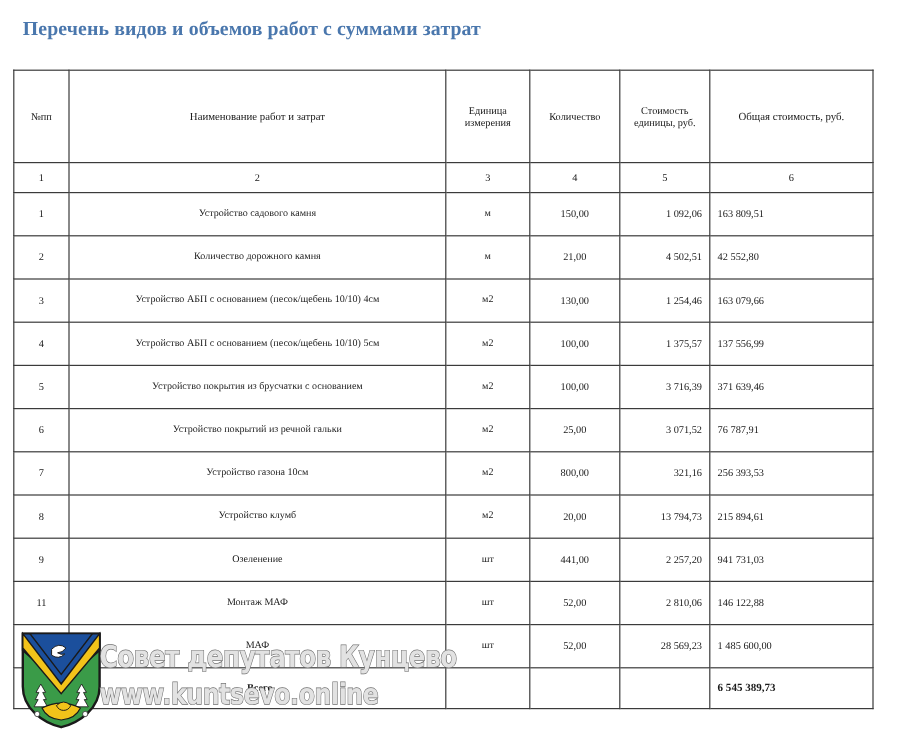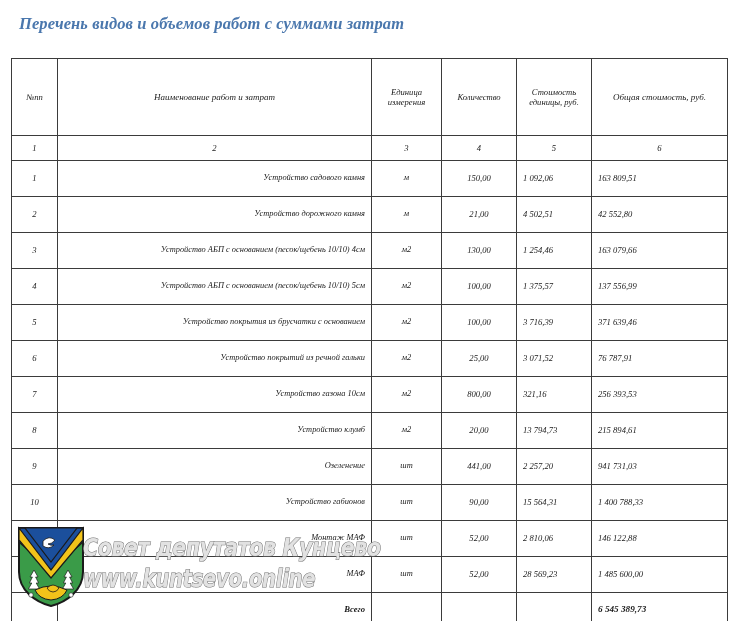--- a/index.html
+++ b/index.html
@@ -15,21 +15,20 @@
     color: #111111;
     overflow: hidden;
     position: relative;
   }
 
   .page {
     position: relative;
     width: 754px;
     height: 621px;
     box-sizing: border-box;
-    font-style: italic;
   }
 
   
   .doc-title {
     position: absolute;
     left: 19px;
     top: 14px;
     font-size: 16.5px;
     font-weight: bold;
     color: #4a77ad;
@@ -82,24 +81,24 @@
     height: 24px;
     text-align: center;
     font-size: 8.6px;
   }
 
   tbody tr.data-row td {
     height: 35px;
   }
 
   td.c-idx   { text-align: center; font-size: 8.6px; }
-  td.c-name  { text-align: right;  font-size: 8.4px; padding-left: 10px; margin-left: 17px; }
+  td.c-name  { text-align: center;  font-size: 8.4px; padding-left: 10px; margin-left: 17px; }
   td.c-unit  { text-align: center; font-size: 8.4px; }
   td.c-qty   { text-align: center;  font-size: 8.6px; padding-right: 9px; }
-  td.c-price {  font-size: 8.6px; padding-right: 9px; }
+  td.c-price { text-align: right;  font-size: 8.6px; padding-right: 9px; }
   td.c-sum   { text-align: left;  font-size: 8.6px; padding-right: 9px; }
 
   tbody tr.total-row td {
     height: 33px;
     font-weight: bold;
   }
   tbody tr.total-row td.c-name {
     font-size: 8.6px;
     padding-left: 10px;
   }
@@ -193,21 +192,21 @@
         <tr class="data-row">
           <td class="c-idx">1</td>
           <td class="c-name">Устройство садового камня</td>
           <td class="c-unit">м</td>
           <td class="c-qty">150,00</td>
           <td class="c-price">1 092,06</td>
           <td class="c-sum">163 809,51</td>
         </tr>
         <tr class="data-row">
           <td class="c-idx">2</td>
-          <td class="c-name">Устройство дорожного камня</td>
+          <td class="c-name">Количество дорожного камня</td>
           <td class="c-unit">м</td>
           <td class="c-qty">21,00</td>
           <td class="c-price">4 502,51</td>
           <td class="c-sum">42 552,80</td>
         </tr>
         <tr class="data-row">
           <td class="c-idx">3</td>
           <td class="c-name">Устройство АБП с основанием (песок/щебень 10/10) 4см</td>
           <td class="c-unit">м2</td>
           <td class="c-qty">130,00</td>
@@ -254,28 +253,20 @@
           <td class="c-price">13 794,73</td>
           <td class="c-sum">215 894,61</td>
         </tr>
         <tr class="data-row">
           <td class="c-idx">9</td>
           <td class="c-name">Озеленение</td>
           <td class="c-unit">шт</td>
           <td class="c-qty">441,00</td>
           <td class="c-price">2 257,20</td>
           <td class="c-sum">941 731,03</td>
-        </tr>
-        <tr class="data-row">
-          <td class="c-idx">10</td>
-          <td class="c-name">Устройство габионов</td>
-          <td class="c-unit">шт</td>
-          <td class="c-qty">90,00</td>
-          <td class="c-price">15 564,31</td>
-          <td class="c-sum">1 400 788,33</td>
         </tr>
         <tr class="data-row">
           <td class="c-idx">11</td>
           <td class="c-name">Монтаж МАФ</td>
           <td class="c-unit">шт</td>
           <td class="c-qty">52,00</td>
           <td class="c-price">2 810,06</td>
           <td class="c-sum">146 122,88</td>
         </tr>
         <tr class="data-row">

